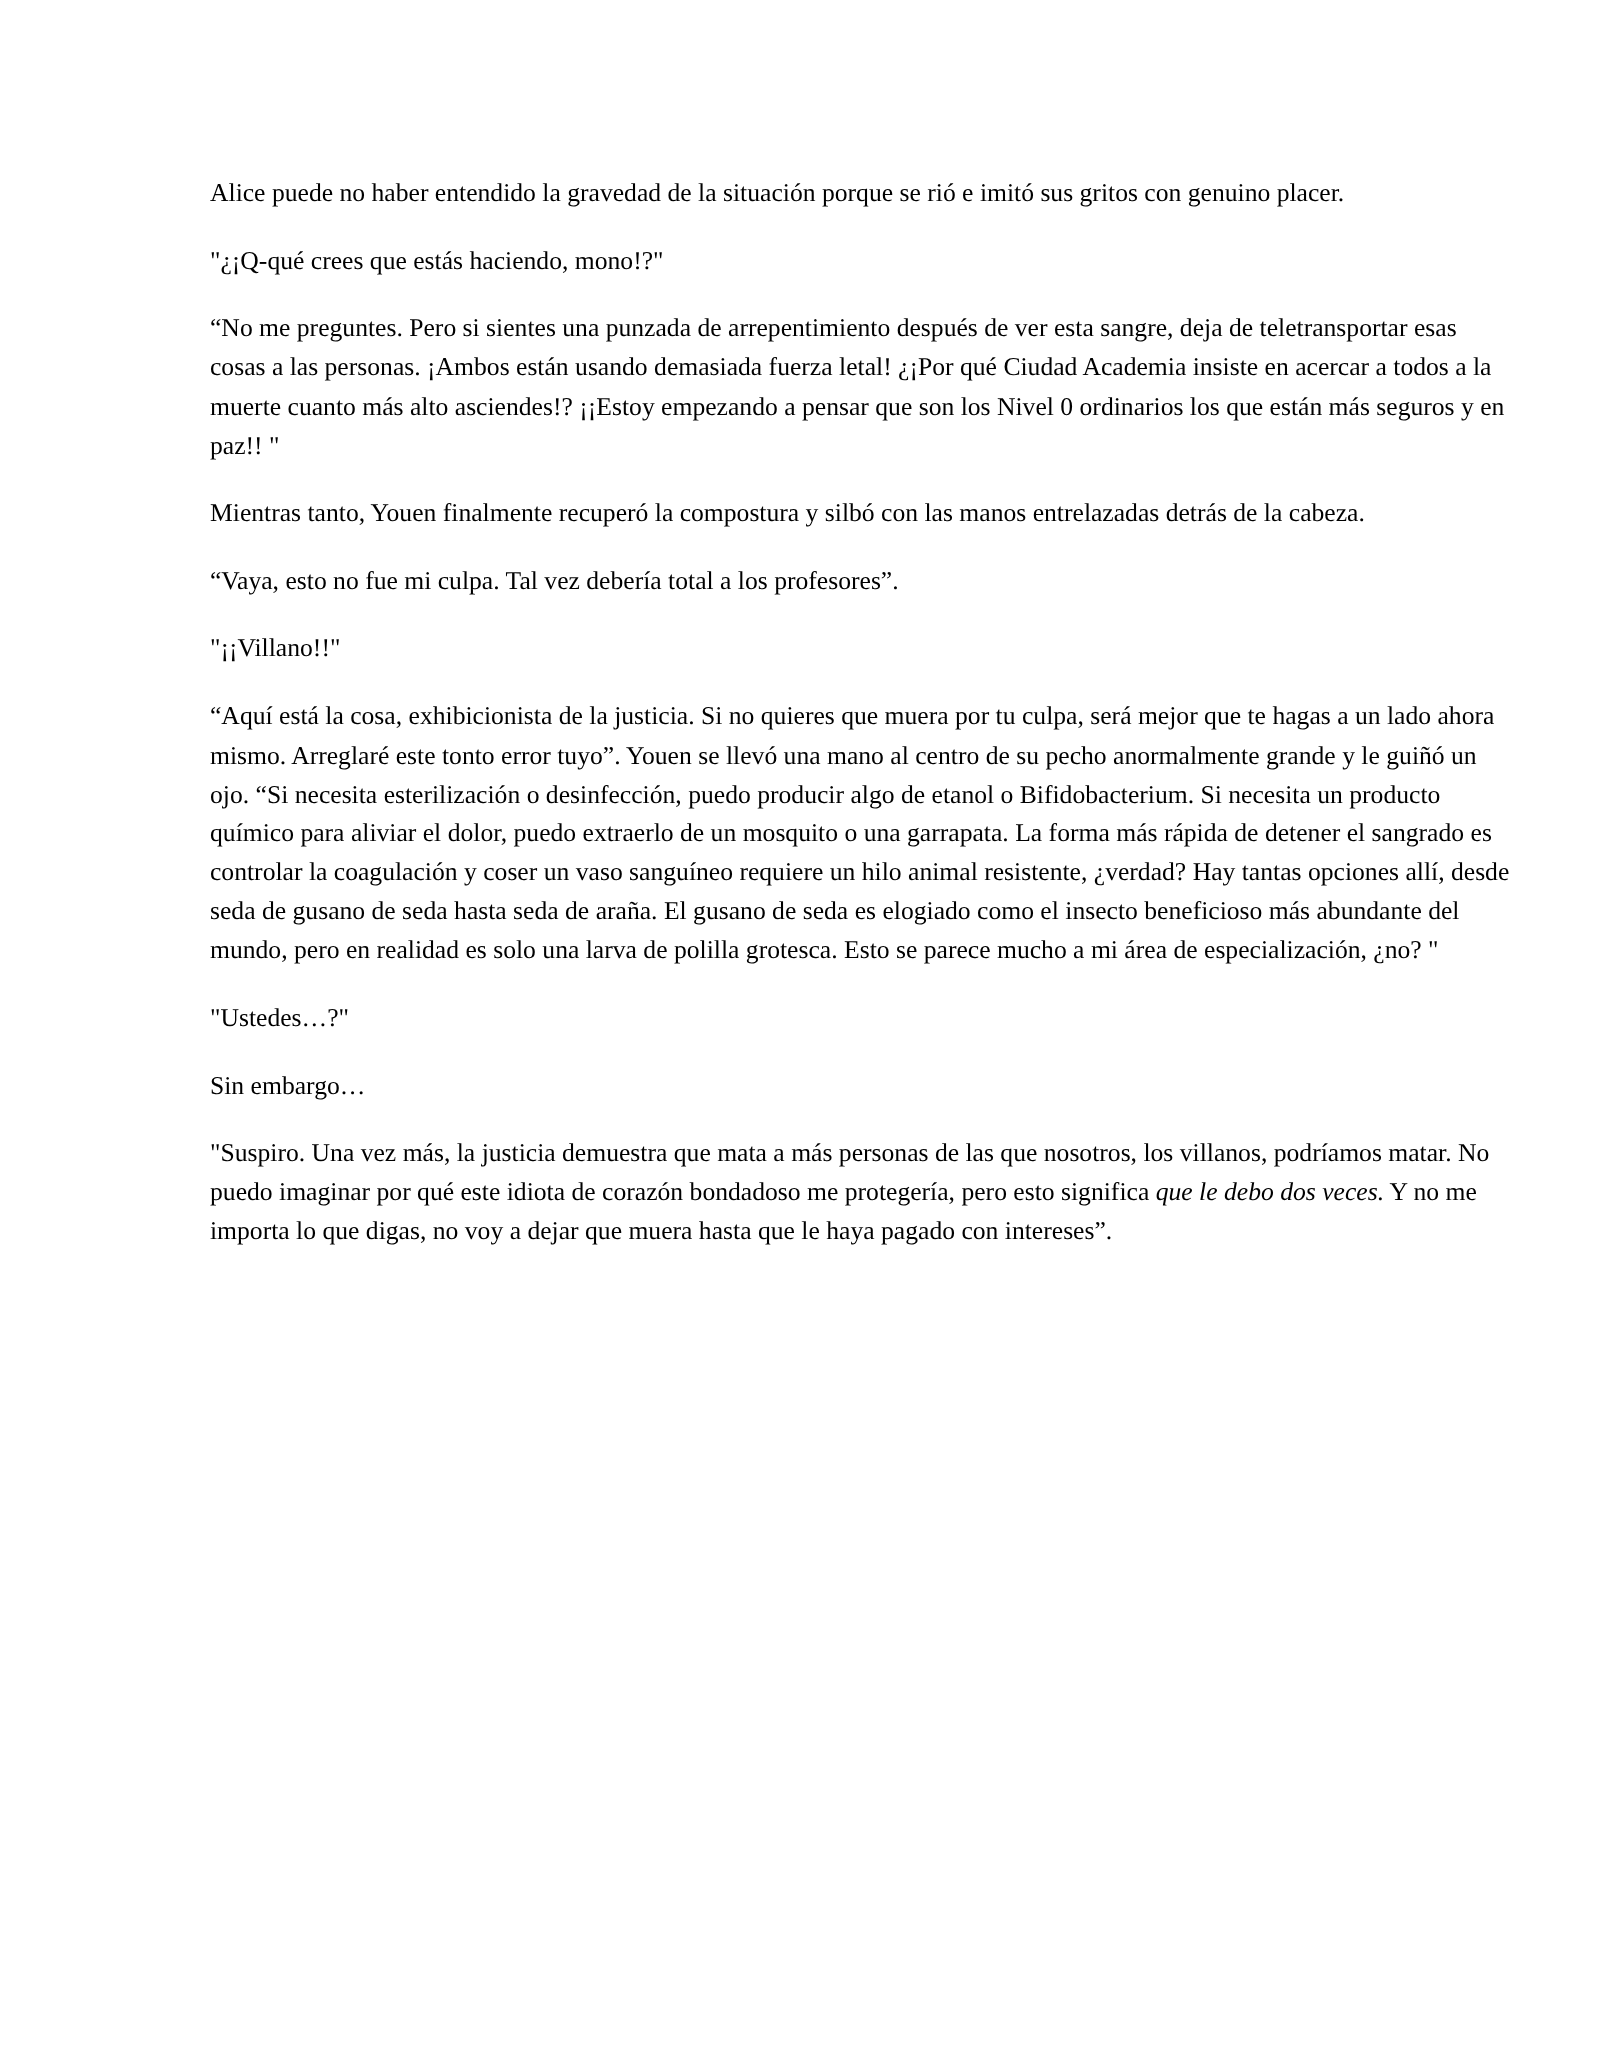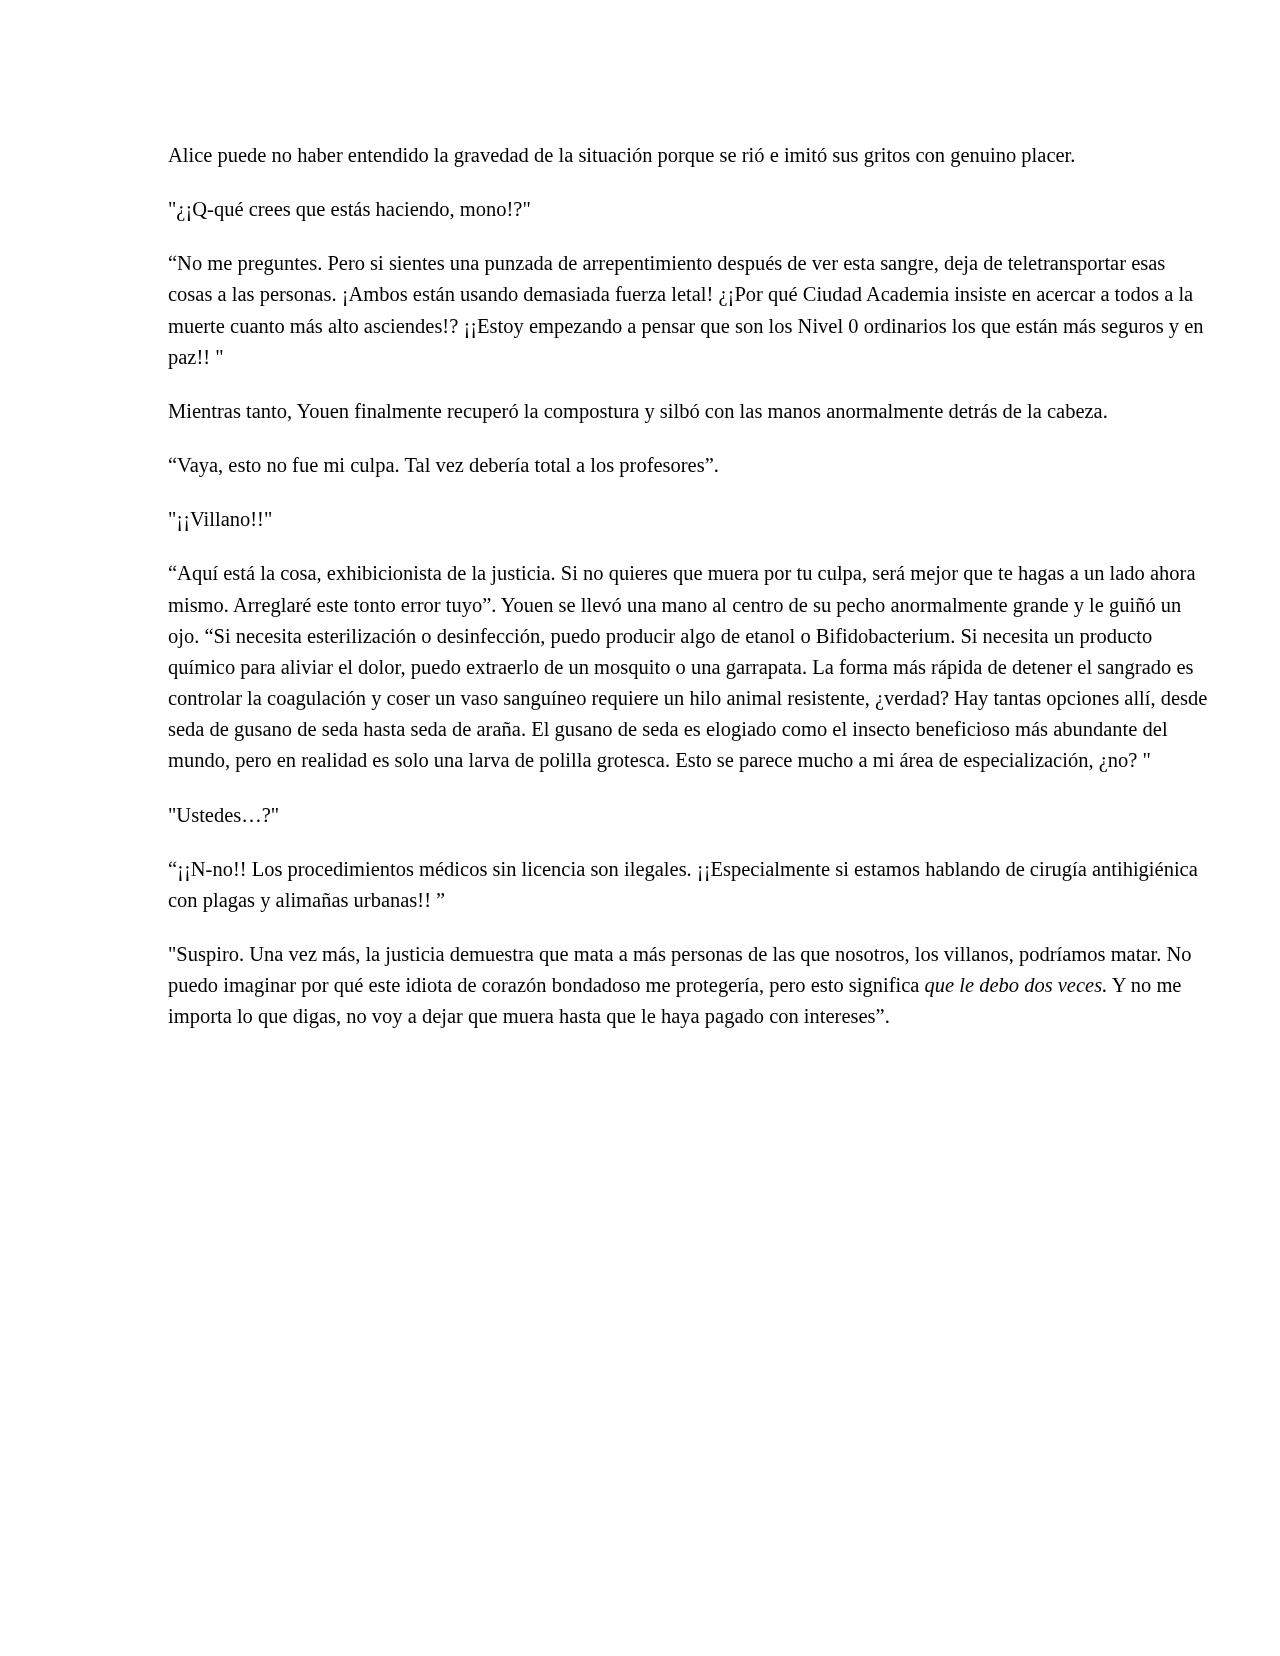--- a/index.html
+++ b/index.html
@@ -36,21 +36,21 @@
   }
 </style>
 </head>
 <body>
 
 <div class="page">
   <div class="doc-body">
     <p class="para">Alice puede no haber entendido la gravedad de la situación porque se rió e imitó sus gritos con genuino placer.</p>
     <p class="para">"¿¡Q-qué crees que estás haciendo, mono!?"</p>
     <p class="para">“No me preguntes. Pero si sientes una punzada de arrepentimiento después de ver esta sangre, deja de teletransportar esas cosas a las personas. ¡Ambos están usando demasiada fuerza letal! ¿¡Por qué Ciudad Academia insiste en acercar a todos a la muerte cuanto más alto asciendes!? ¡¡Estoy empezando a pensar que son los Nivel 0 ordinarios los que están más seguros y en paz!! "</p>
-    <p class="para">Mientras tanto, Youen finalmente recuperó la compostura y silbó con las manos anormalmente detrás de la cabeza.</p>
+    <p class="para">Mientras tanto, Youen finalmente recuperó la compostura y silbó con las manos entrelazadas detrás de la cabeza.</p>
     <p class="para">“Vaya, esto no fue mi culpa. Tal vez debería total a los profesores”.</p>
     <p class="para">"¡¡Villano!!"</p>
     <p class="para">“Aquí está la cosa, exhibicionista de la justicia. Si no quieres que muera por tu culpa, será mejor que te hagas a un lado ahora mismo. Arreglaré este tonto error tuyo”. Youen se llevó una mano al centro de su pecho anormalmente grande y le guiñó un ojo. “Si necesita esterilización o desinfección, puedo producir algo de etanol o Bifidobacterium. Si necesita un producto químico para aliviar el dolor, puedo extraerlo de un mosquito o una garrapata. La forma más rápida de detener el sangrado es controlar la coagulación y coser un vaso sanguíneo requiere un hilo animal resistente, ¿verdad? Hay tantas opciones allí, desde seda de gusano de seda hasta seda de araña. El gusano de seda es elogiado como el insecto beneficioso más abundante del mundo, pero en realidad es solo una larva de polilla grotesca. Esto se parece mucho a mi área de especialización, ¿no? "</p>
     <p class="para">"Ustedes…?"</p>
-    <p class="para">“¡¡N-no!! Los procedimientos médicos sin licencia son ilegales. ¡¡Especialmente si estamos hablando de cirugía antihigiénica con plagas y alimañas urbanas!! ”</p>
+    <p class="para">Sin embargo…</p>
     <p class="para">"Suspiro. Una vez más, la justicia demuestra que mata a más personas de las que nosotros, los villanos, podríamos matar. No puedo imaginar por qué este idiota de corazón bondadoso me protegería, pero esto significa <em>que le debo dos veces.</em> Y no me importa lo que digas, no voy a dejar que muera hasta que le haya pagado con intereses”.</p>
   </div>
 </div>
 
 </body></html>

